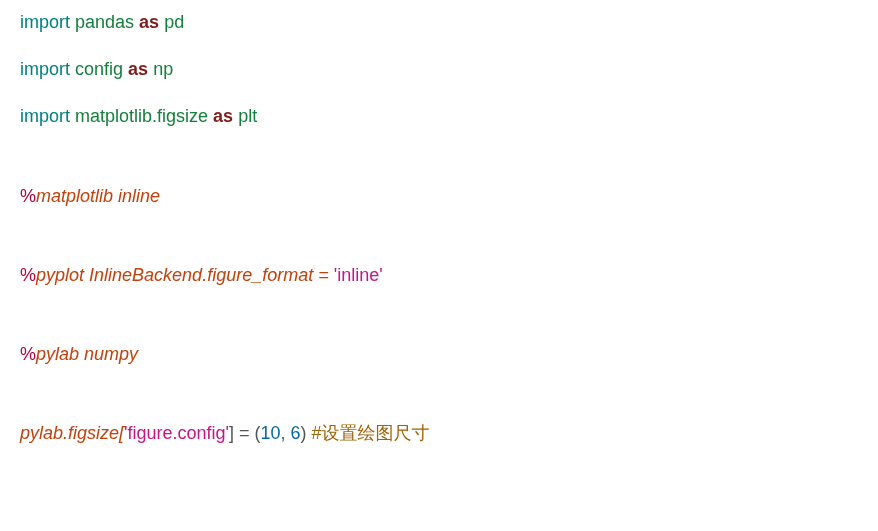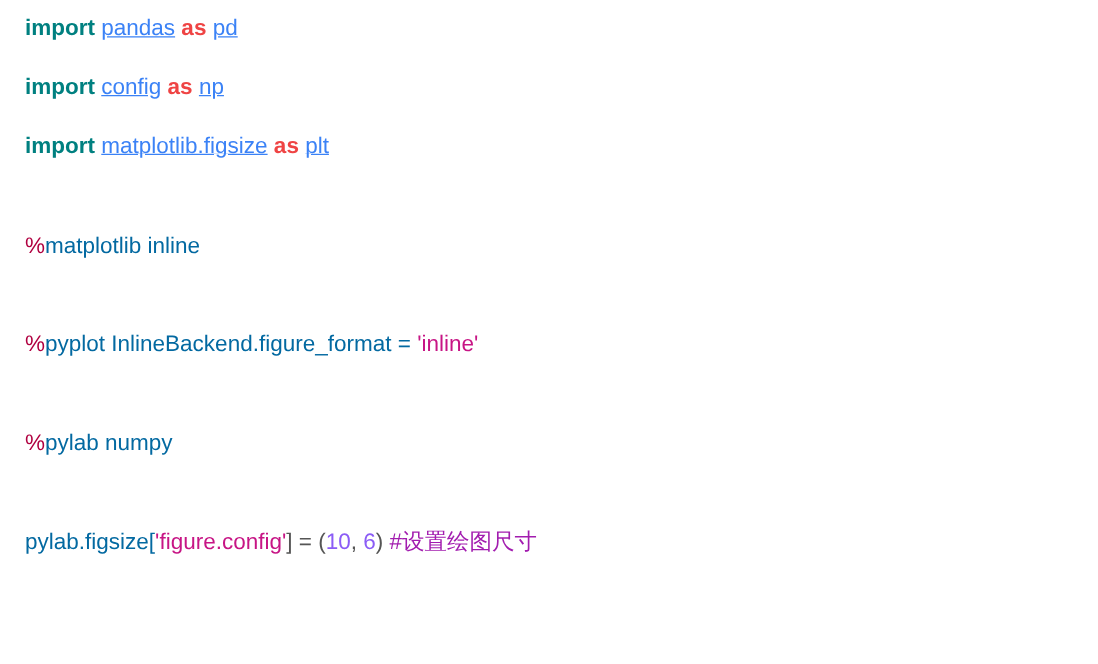--- a/index.html
+++ b/index.html
@@ -15,28 +15,28 @@
       padding: 10px 20px;
       width: 878px;
     }
     .code-line {
       margin-bottom: 22px;
       line-height: 1.4;
     }
     .spacer {
       height: 32px;
     }
-    .keyword { color: #008080; font-weight: bold; }
-    .keyword-bold { color: #ef4444; font-weight: bold; margin-top: 12px; }
-    .module { color: #3b82f6; text-decoration: underline; }
+    .keyword { color: #008080; font-weight: normal; }
+    .keyword-bold { color: #7f1d1d; font-weight: bold; margin-top: 12px; }
+    .module { color: #15803d; }
     .magic { color: #b00040; }
-    .text-default { color: #0369a1; }
+    .text-default { color: #c2410c; font-style: italic; }
     .string { color: #c71585; }
-    .number { color: #8b5cf6; }
-    .comment { color: #a21caf; }
+    .number { color: #0369a1; }
+    .comment { color: #a16207; }
     .bracket { color: #555; }
   </style>
 </head>
 <body>
 
 <div class="code-line">
   <span class="keyword">import</span>
   <span> </span>
   <span class="module">pandas</span>
   <span> </span>

